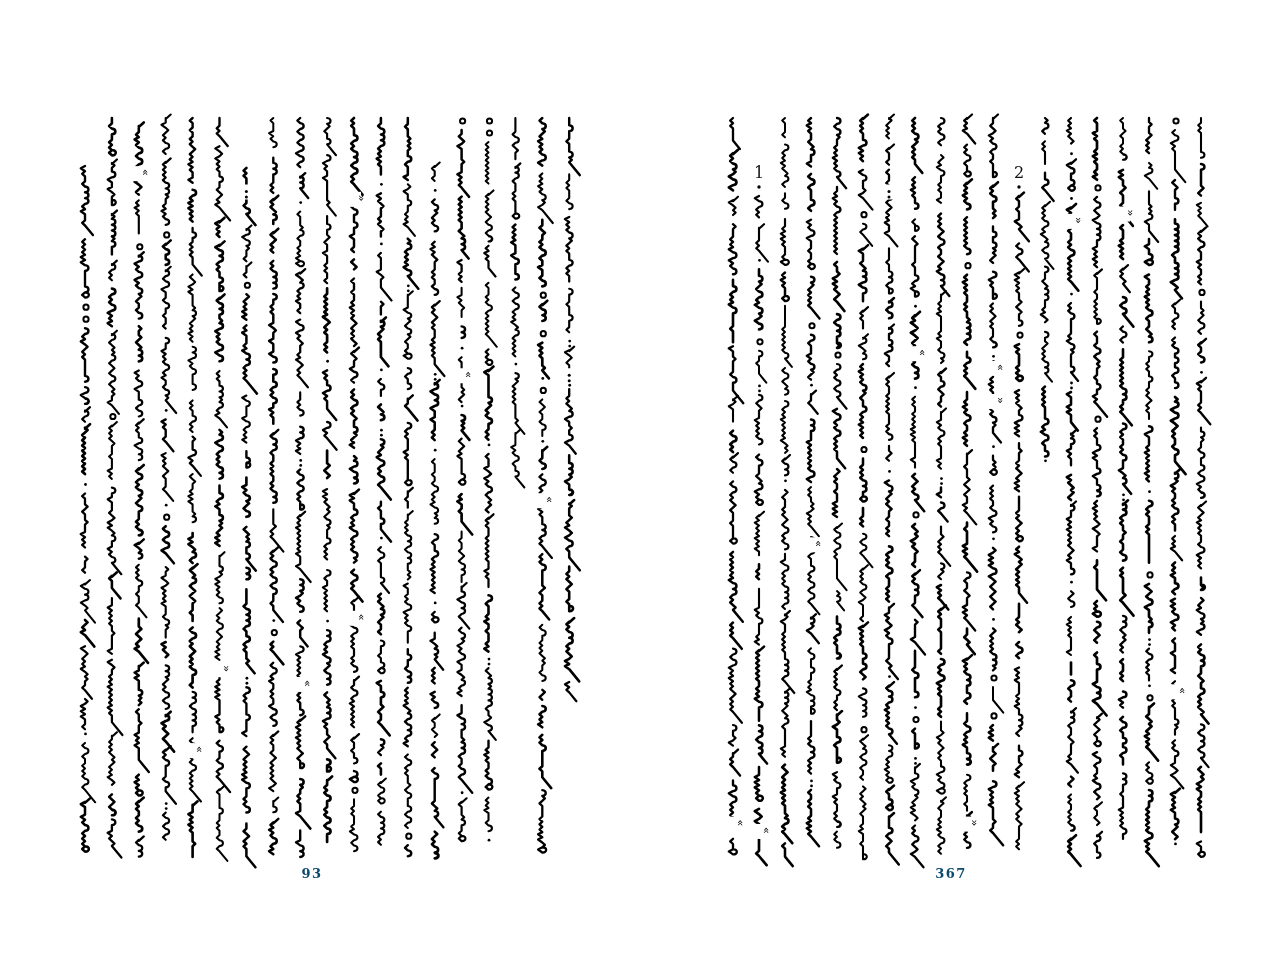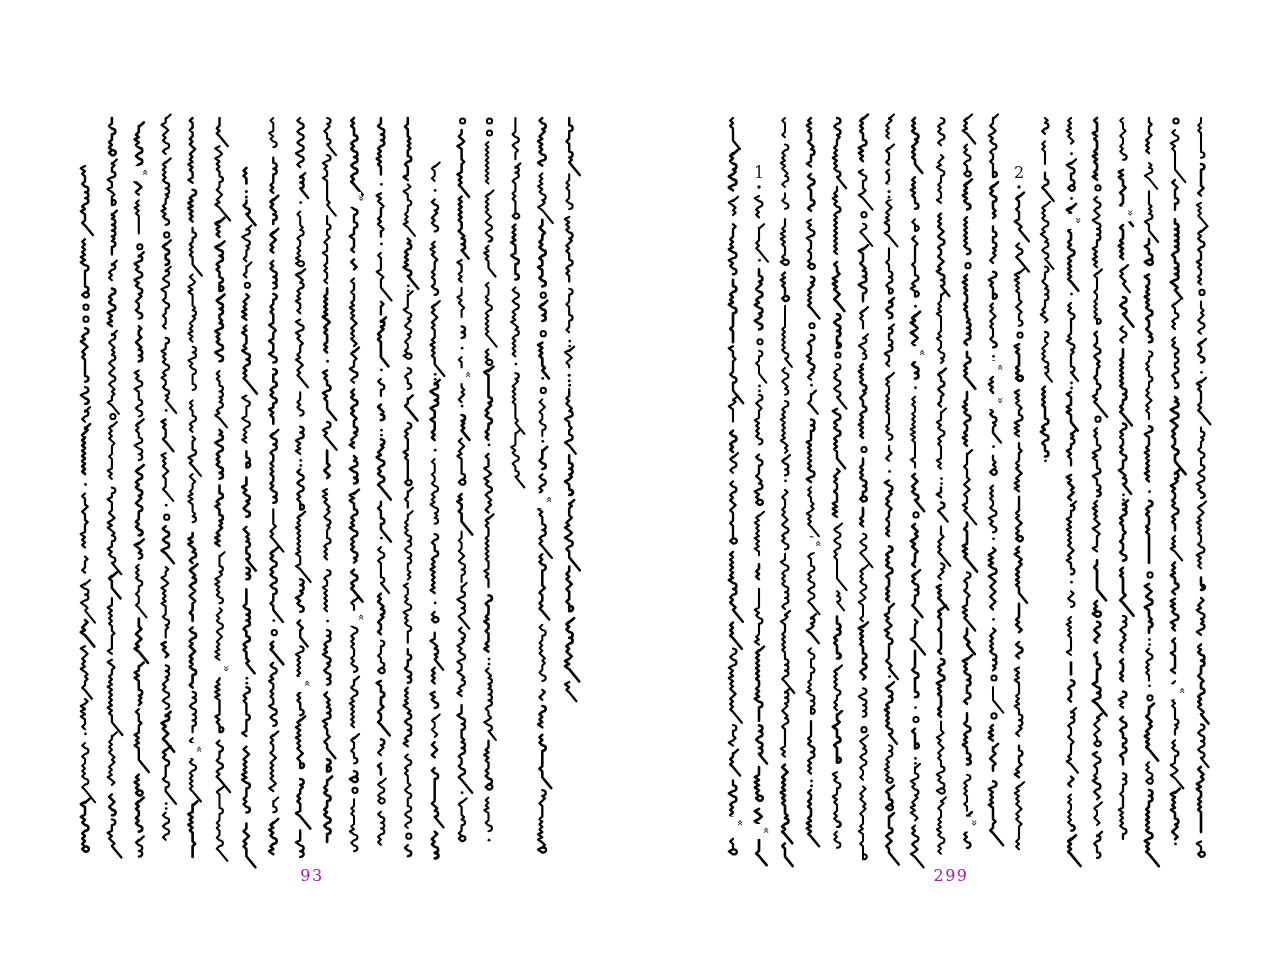--- a/index.html
+++ b/index.html
@@ -2,21 +2,21 @@
 <html><head>
 <meta charset="utf-8">
 <title>Document</title>
 <style>
   html,body{margin:0;padding:0;background:#ffffff;}
   .spread{position:relative;width:1265px;height:978px;background:#ffffff;overflow:hidden;
           font-family:"DejaVu Serif", serif;}
   .page{position:absolute;left:0;top:0;width:1265px;height:978px;}
   .script-svg{position:absolute;left:0;top:0;width:1265px;height:978px;}
   .pagenum{position:absolute;transform:translateX(-50%);font-family:"DejaVu Serif", serif;
-           font-size:16px;color:#a21caf;letter-spacing:1.5px;}
+           font-size:13px;color:#0c4a6e;letter-spacing:1.5px;font-weight:bold;}
 </style>
 </head>
 <body>
 
 <div class="spread">
 
   <div class="page">
     <svg class="script-svg" id="svg-page-0" xmlns="http://www.w3.org/2000/svg" viewBox="0 0 1265 978">
         <g>
           <path d="M 85 166.0 l -4.2 2.2 l 4.2 3 l -2.8 2.6 l 2.8 2.6 l 0 4.9 l -2.8 2.6 l 2.8 2.6 c 4.6 0.4 4.6 5.4 0 5.8 c 4.6 0.4 4.6 5.4 0 5.8 c 4.6 0.4 4.6 5.4 0 5.8 l -2.8 2.6 l 2.8 2.6 l -4.2 2.2 l 4.2 3 l 0 6.0 l -2.8 2.6 l 2.8 2.6 l 7.9 9.6 " fill="none" stroke="#000000" stroke-width="2.40" stroke-linecap="round" stroke-linejoin="round"></path>
@@ -780,16 +780,16 @@
           <path d="M 1201 427.6 l 0 3.8 c 4.6 0.4 4.6 5.4 0 5.8 l 2.6 2.4 l -2.6 2.4 l 0 5.2 l -2.8 2.6 l 2.8 2.6 c 4.6 0.4 4.6 5.4 0 5.8 l 0 6.7 c 4.6 0.4 4.6 5.4 0 5.8 l -2.8 2.6 l 2.8 2.6 c 4.6 0.4 4.6 5.4 0 5.8 l -4.2 2.2 l 4.2 3 l -2.8 2.6 l 2.8 2.6 c 4.6 0.4 4.6 5.4 0 5.8 c 5 0.5 5 -5.5 0.6 -5 " fill="none" stroke="#000000" stroke-width="2.13" stroke-linecap="round" stroke-linejoin="round"></path>
           <path d="M 1206.0 501.5 L 1201 506.0 M 1201 505.0 l -2.8 2.6 l 2.8 2.6 l 2.6 2.4 l -2.6 2.4 l -2.8 2.6 l 2.8 2.6 l -4.2 2.2 l 4.2 3 l -2.8 2.6 l 2.8 2.6 l -2.8 2.6 l 2.8 2.6 l 0 6.0 l -2.8 2.6 l 2.8 2.6 c 4.6 0.4 4.6 5.4 0 5.8 l -4.2 2.2 l 4.2 3 l -2.8 2.6 l 2.8 2.6 l -2.8 2.6 l 2.8 2.6 " fill="none" stroke="#000000" stroke-width="2.21" stroke-linecap="round" stroke-linejoin="round"></path>
           <path d="M 1201 577.5 l 0 7.6 l 2.6 2.4 l -2.6 2.4 c 5 0.5 5 -5.5 0.6 -5 " fill="none" stroke="#000000" stroke-width="2.57" stroke-linecap="round" stroke-linejoin="round"></path>
           <path d="M 1201 597.9 l 2.6 2.4 l -2.6 2.4 l -2.8 2.6 l 2.8 2.6 l -4.2 2.2 l 4.2 3 c 4.6 0.4 4.6 5.4 0 5.8 l 2.6 2.4 l -2.6 2.4 c 4.6 0.4 4.6 5.4 0 5.8 l -4.2 2.2 l 4.2 3 " fill="none" stroke="#000000" stroke-width="2.38" stroke-linecap="round" stroke-linejoin="round"></path>
           <path d="M 1201 644.4 l -2.8 2.6 l 2.8 2.6 l -2.8 2.6 l 2.8 2.6 c 4.6 0.4 4.6 5.4 0 5.8 c 4.6 0.4 4.6 5.4 0 5.8 l 0 6.9 l -2.8 2.6 l 2.8 2.6 l 2.6 2.4 l -2.6 2.4 l 0 4.9 c 4.6 0.4 4.6 5.4 0 5.8 l -2.8 2.6 l 2.8 2.6 l -2.8 2.6 l 2.8 2.6 l -2.8 2.6 l 2.8 2.6 l 2.6 2.4 l -2.6 2.4 l 7.6 9.2 " fill="none" stroke="#000000" stroke-width="2.64" stroke-linecap="round" stroke-linejoin="round"></path>
           <path d="M 1201 724.4 c 4.6 0.4 4.6 5.4 0 5.8 l -2.8 2.6 l 2.8 2.6 c 4.6 0.4 4.6 5.4 0 5.8 c 4.6 0.4 4.6 5.4 0 5.8 l -2.8 2.6 l 2.8 2.6 c 4.6 0.4 4.6 5.4 0 5.8 l 7.5 9.1 " fill="none" stroke="#000000" stroke-width="2.26" stroke-linecap="round" stroke-linejoin="round"></path>
           <path d="M 1201 766.8 l -2.8 2.6 l 2.8 2.6 l 2.6 2.4 l -2.6 2.4 l 2.6 2.4 l -2.6 2.4 l -4.2 2.2 l 4.2 3 l -4.2 2.2 l 4.2 3 l 0 4.5 l -2.8 2.6 l 2.8 2.6 l -2.8 2.6 l 2.8 2.6 l -2.8 2.6 l 2.8 2.6 l 0 6.8 l 0 5.2 l 0 8.0 " fill="none" stroke="#000000" stroke-width="2.62" stroke-linecap="round" stroke-linejoin="round"></path>
           <path d="M 1201 841.4 l -4.2 2.2 l 4.2 3 l 0 5.0 l -2.8 2.6 l 2.8 2.6 c 5 0.5 5 -5.5 0.6 -5 " fill="none" stroke="#000000" stroke-width="2.28" stroke-linecap="round" stroke-linejoin="round"></path>
         </g>
       </svg>
-    <div class="pagenum" id="pn-1" style="left: 951px; top: 866px;">299</div>
+    <div class="pagenum" id="pn-1" style="left: 951px; top: 866px;">367</div>
   </div>
 
 </div>
 
 </body></html>

